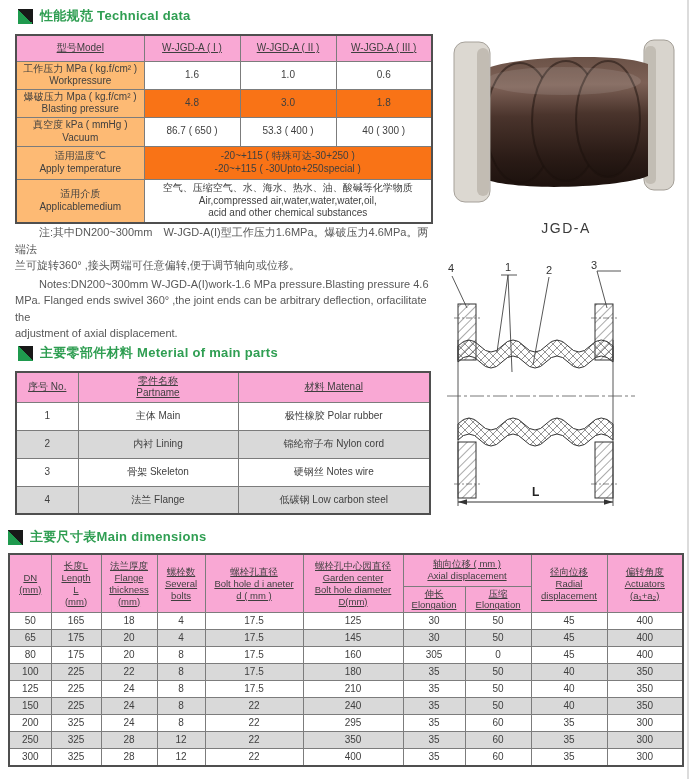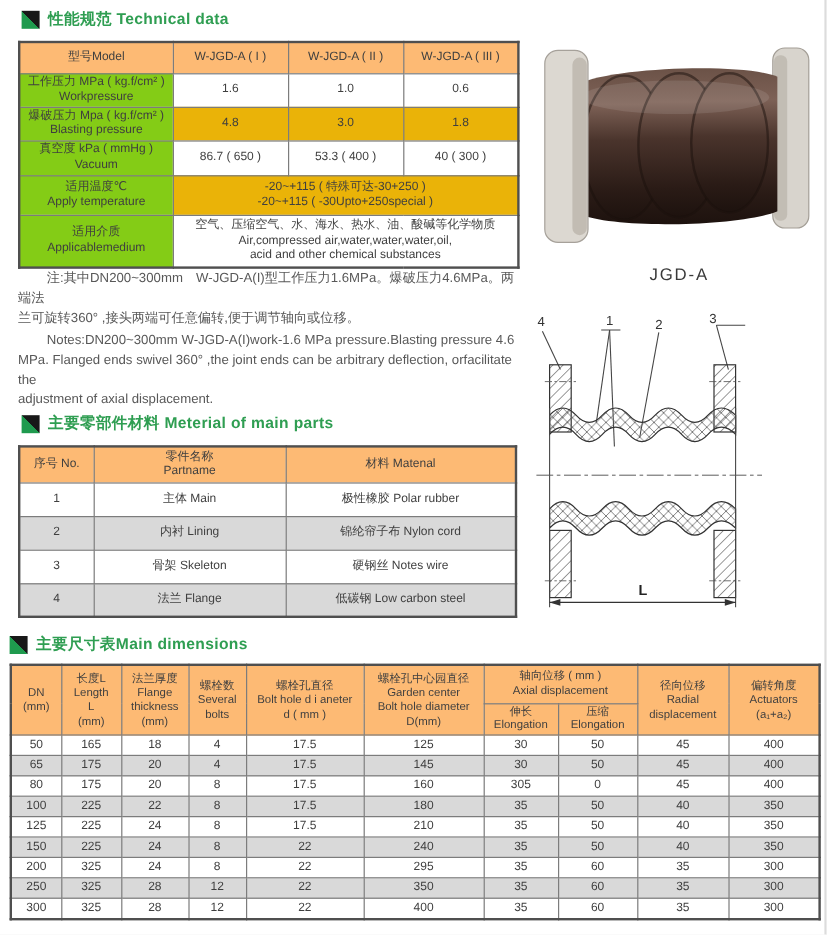--- a/index.html
+++ b/index.html
@@ -10,25 +10,25 @@
   
   .sec { position:absolute; display:flex; align-items:center; gap:7px; }
   .sec .sq { width:15px; height:15px; background:linear-gradient(45deg,#1f9a4e 50%,#181818 50%); flex:0 0 auto; }
   .sec .t { color:#2f9e52; font-size:13px; font-weight:bold; white-space:nowrap; letter-spacing:.3px; }
 
   
   table.tbl { border-collapse:collapse; table-layout:fixed; position:absolute; background:#fff;
               border:2px solid #4f4f4f; }
   table.tbl td { border:1px solid #7c7c7c; text-align:center; vertical-align:middle;
                  white-space:pre-line; padding:1px 2px; font-size:10px; line-height:1.25; color:#3f3f3f; }
-  tr.hrow td { background:#fdba74; }
-
-  
-  .tech td.lbl { background:#84cc16;margin-left:44px; }
-  .tech tr.alt td:not(.lbl) { background:#eab308; }
+  tr.hrow td { background:#f9a8d4;text-decoration:underline; }
+
+  
+  .tech td.lbl { background:#fdba74;margin-left:44px; }
+  .tech tr.alt td:not(.lbl) { background:#f97316; }
   .tech td { font-size:10.5px; }
 
   
   .parts td { font-size:10.5px; }
   .parts tbody tr { height:28px; }
   .parts tbody tr:nth-child(even) { background:#d9d9d9; }
 
   
   .dims thead td { font-size:9.5px; line-height:1.25; padding:1px 1px; }
   .dims tbody td { height:16px; padding:0 1px; }

